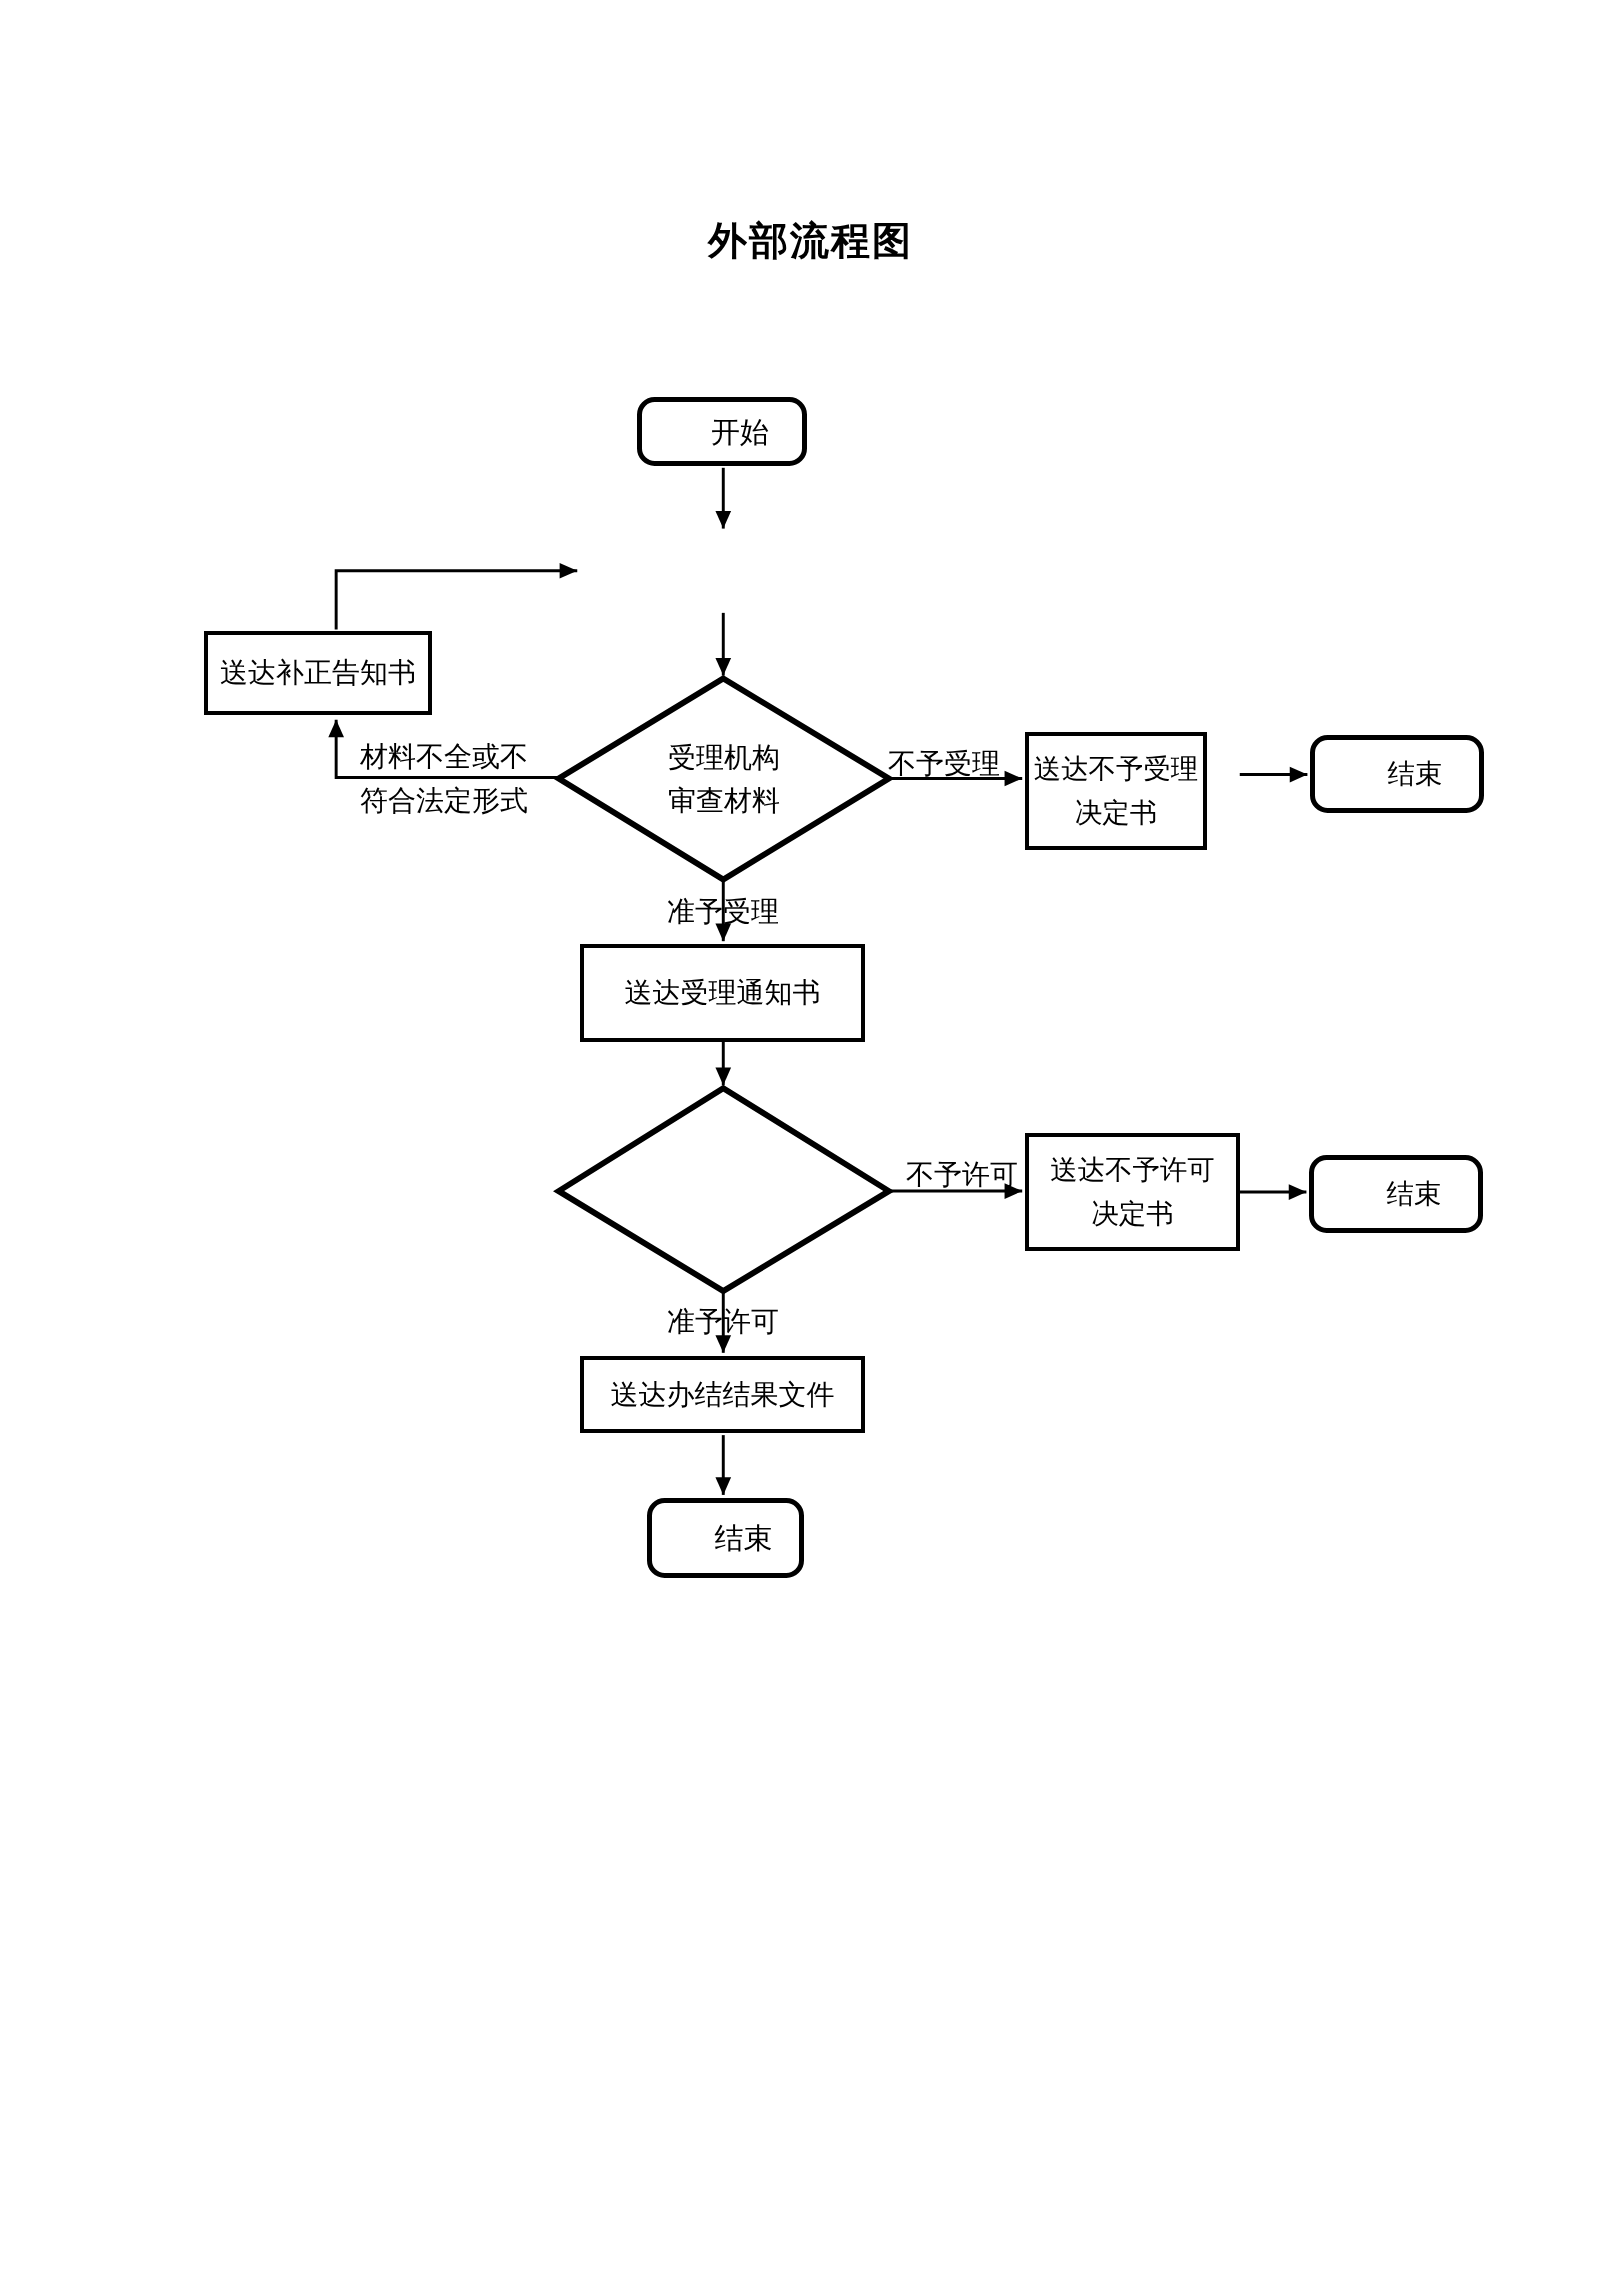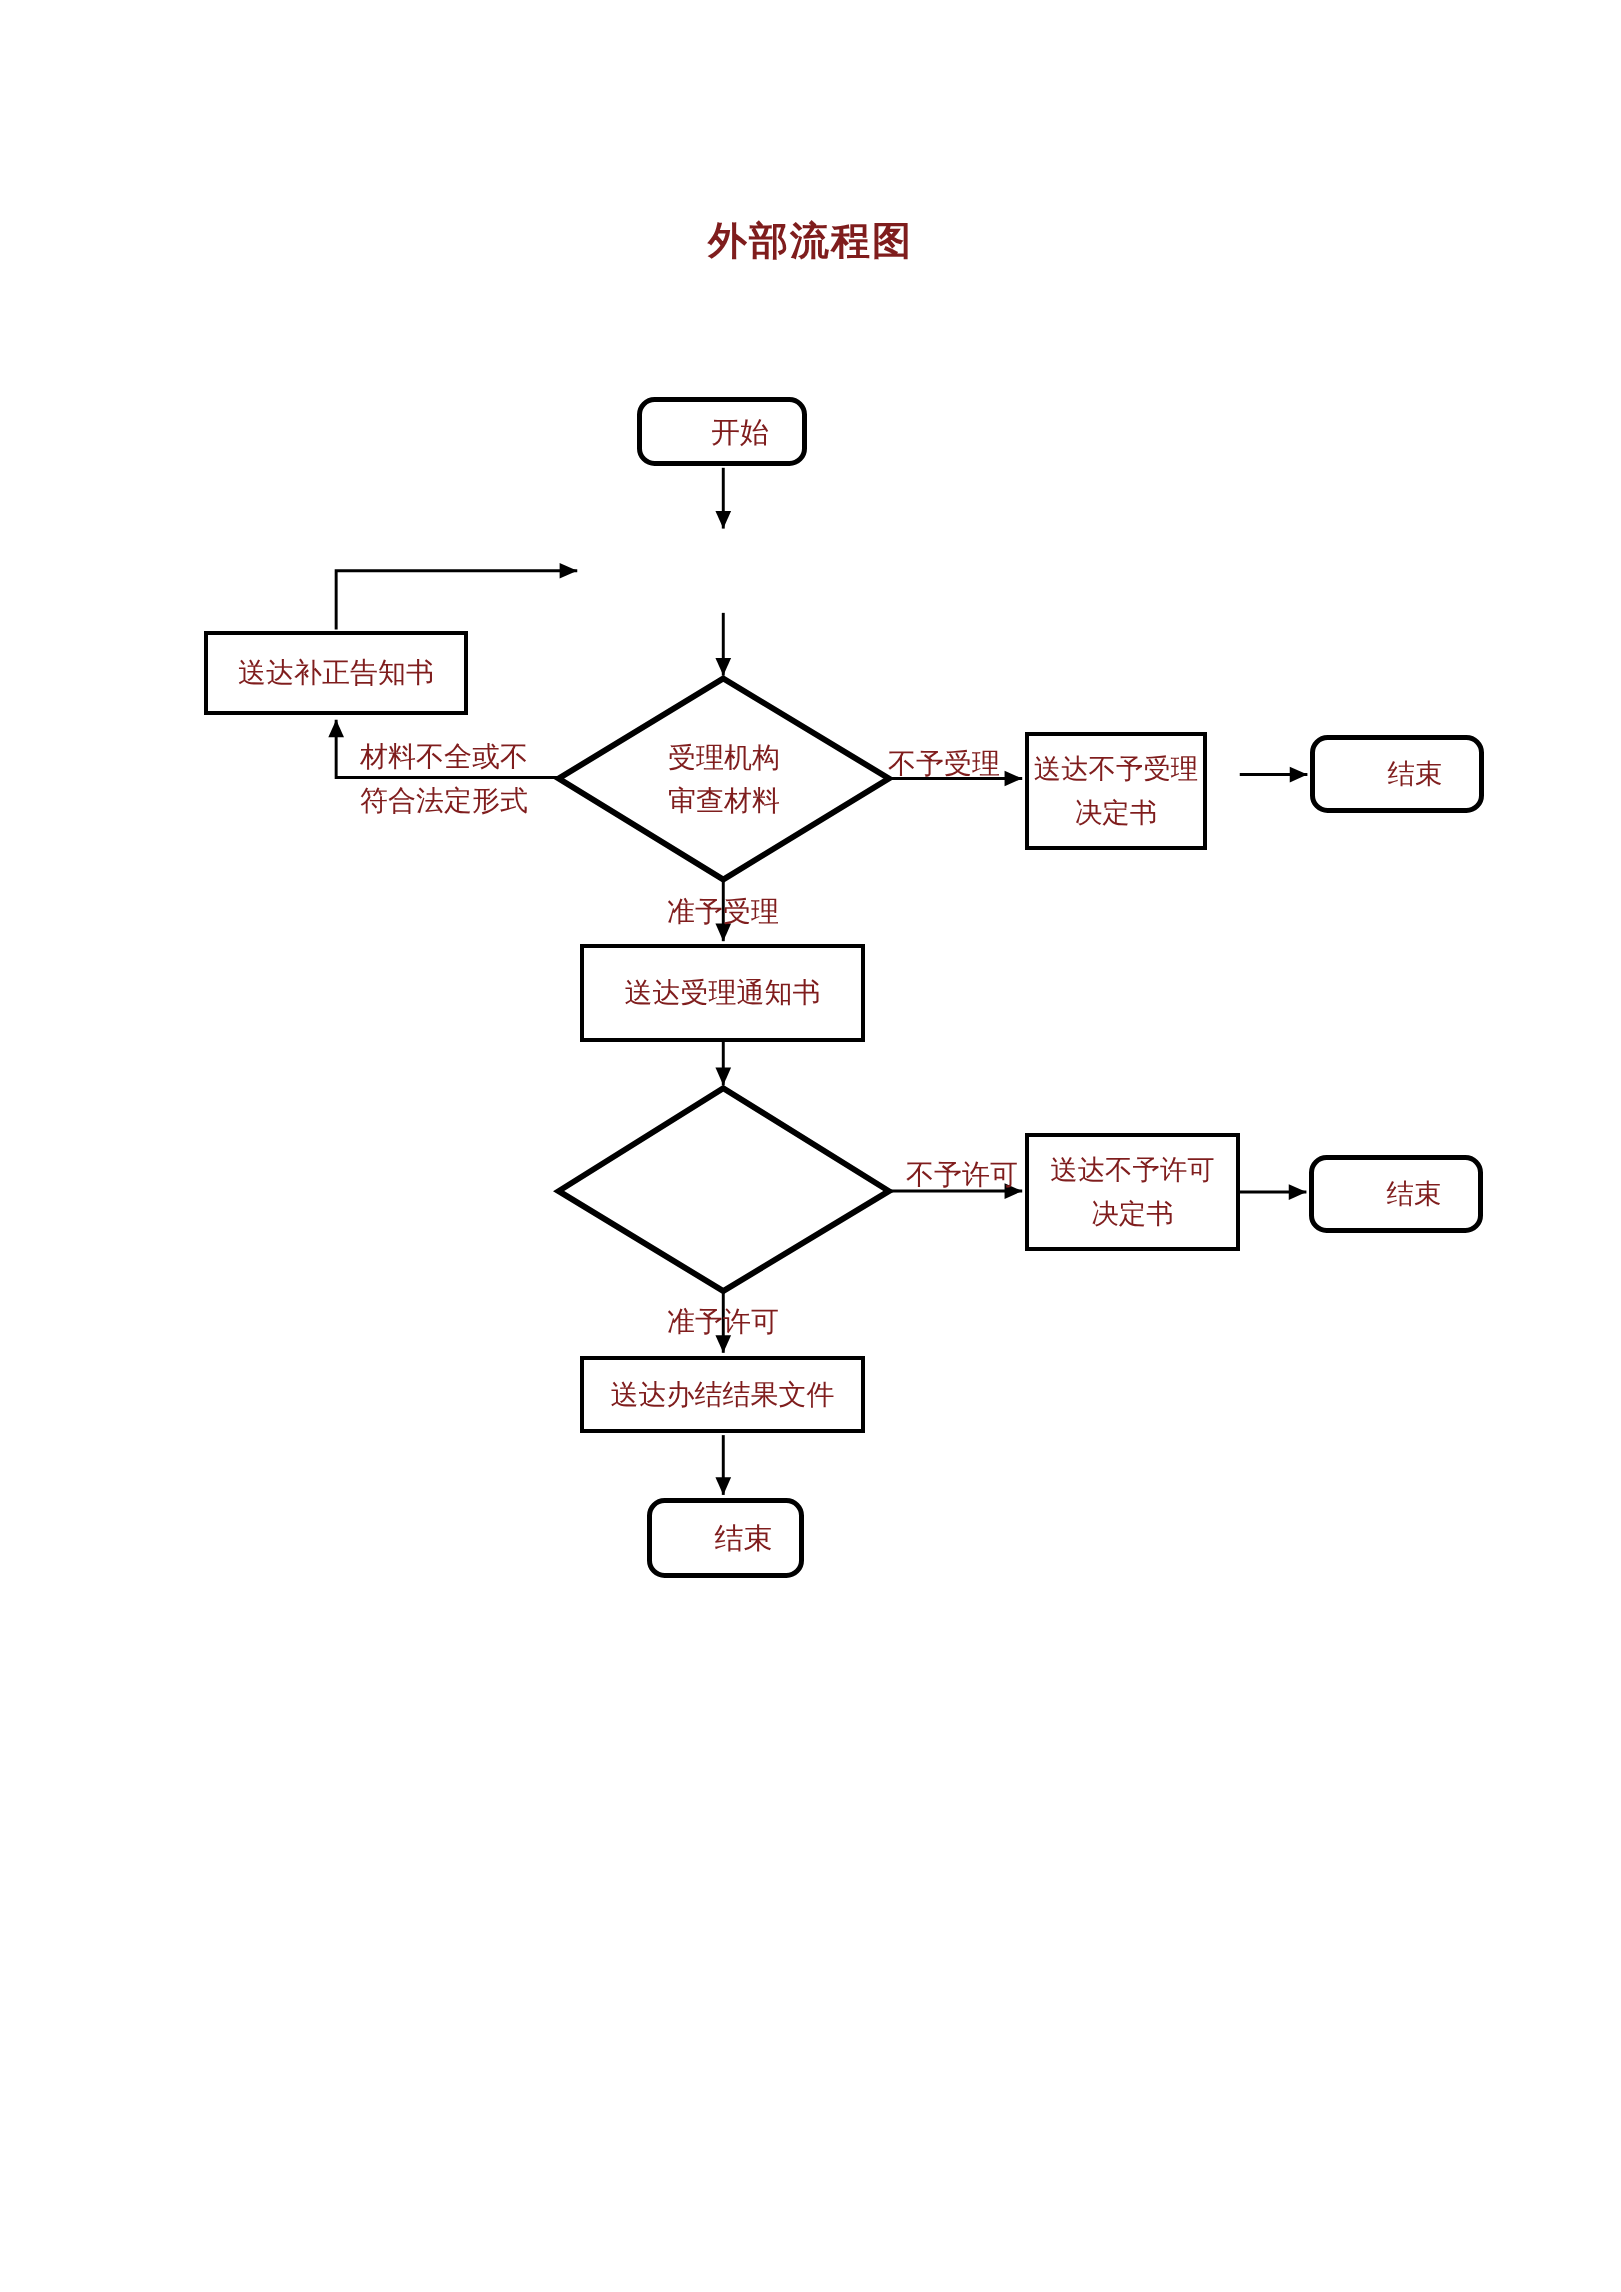--- a/index.html
+++ b/index.html
@@ -2,21 +2,21 @@
 <html><head>
 <meta charset="utf-8">
 <style>
   html, body { margin: 0; padding: 0; background: #ffffff; }
   .page {
     position: relative;
     width: 1621px;
     height: 2293px;
     background: #ffffff;
     font-family: "Liberation Serif", "DejaVu Serif", serif;
-    color: #7f1d1d;
+    color: #000000;
     overflow: hidden;
   }
   .title {
     position: absolute;
     left: 0;
     top: 214px;
     width: 1621px;
     text-align: center;
     font-family: "Liberation Sans", "DejaVu Sans", sans-serif;
     font-weight: 700;
@@ -86,21 +86,21 @@
     <polyline points="1265,1216 1333,1216" fill="none" stroke="#000000" stroke-width="3" marker-end="url(#arrow)"></polyline>
     <polyline points="738,1317 738,1380" fill="none" stroke="#000000" stroke-width="3" marker-end="url(#arrow)"></polyline>
     <polyline points="738,1464 738,1525" fill="none" stroke="#000000" stroke-width="3" marker-end="url(#arrow)"></polyline>
   </svg>
 
   <div class="node terminal big" style="left:637px; top:397px; width:170px; height:69px;">
     <span>开始</span>
   </div>
 
 
-  <div class="node" style="left:204px; top:631px; width:264px; height:84px;">
+  <div class="node" style="left:204px; top:631px; width:228px; height:84px;">
     <span>送达补正告知书</span>
   </div>
 
   <div class="diamond-text" style="left:559px; top:678px; width:330px; height:201px;">
     <span>受理机构
 审查材料</span>
   </div>
 
   <div class="node" style="left:1025px; top:716px; width:182px; height:118px; font-size:27.4px;margin-top:16px;">
     <span>送达不予受理

